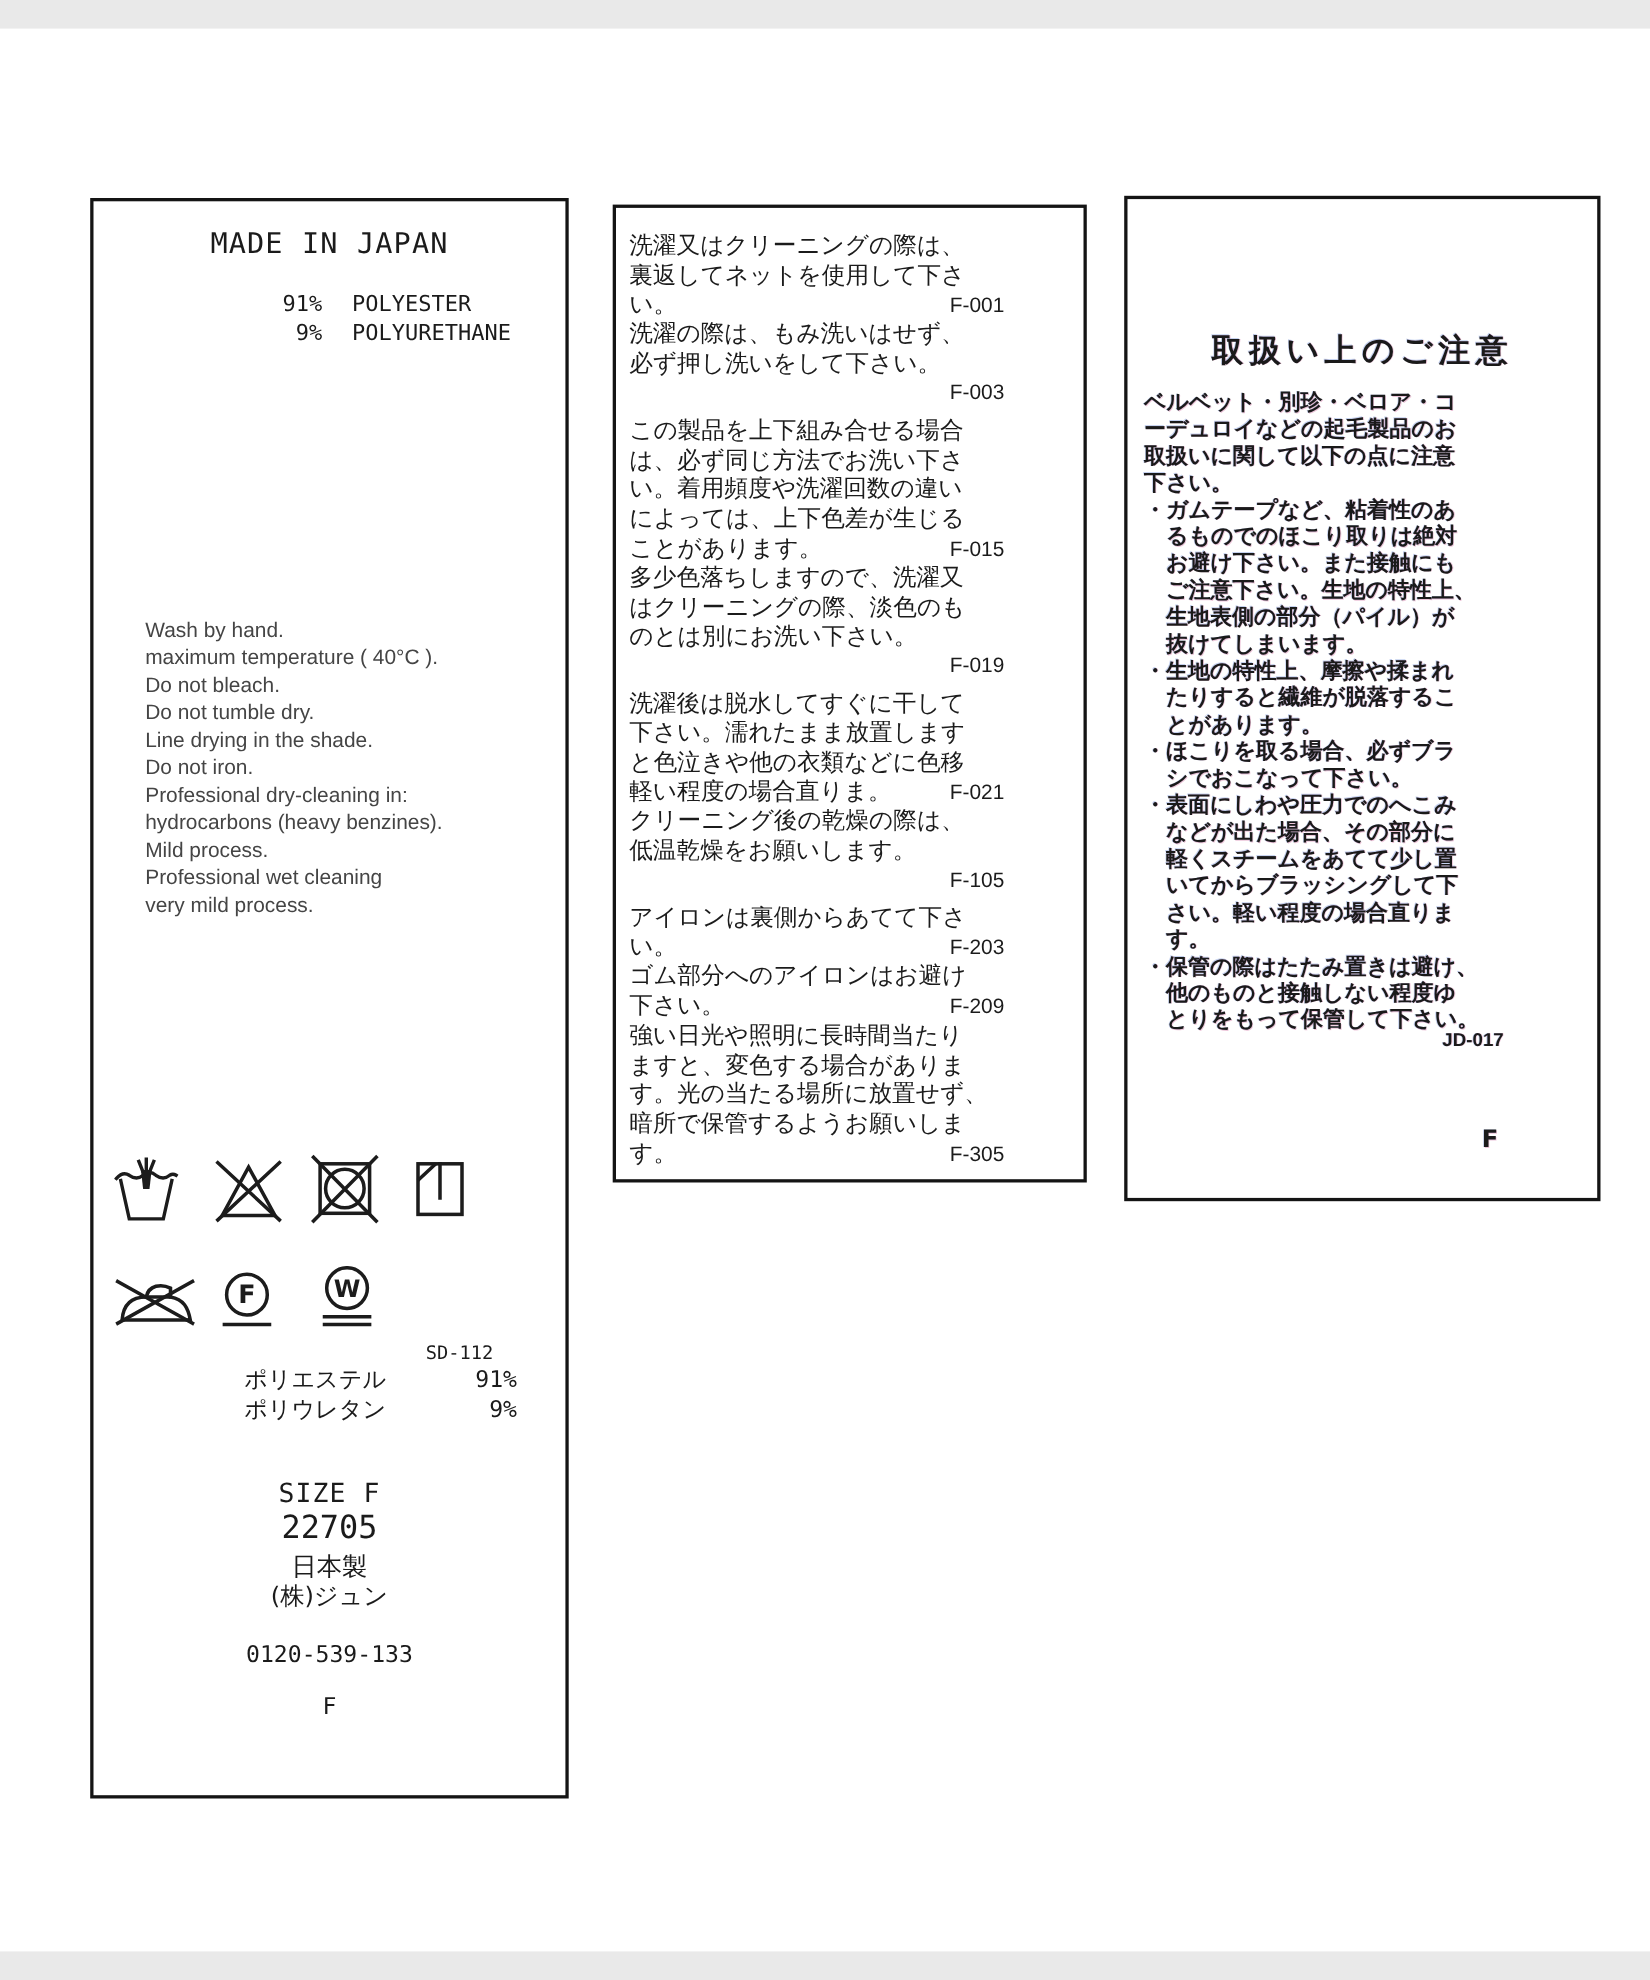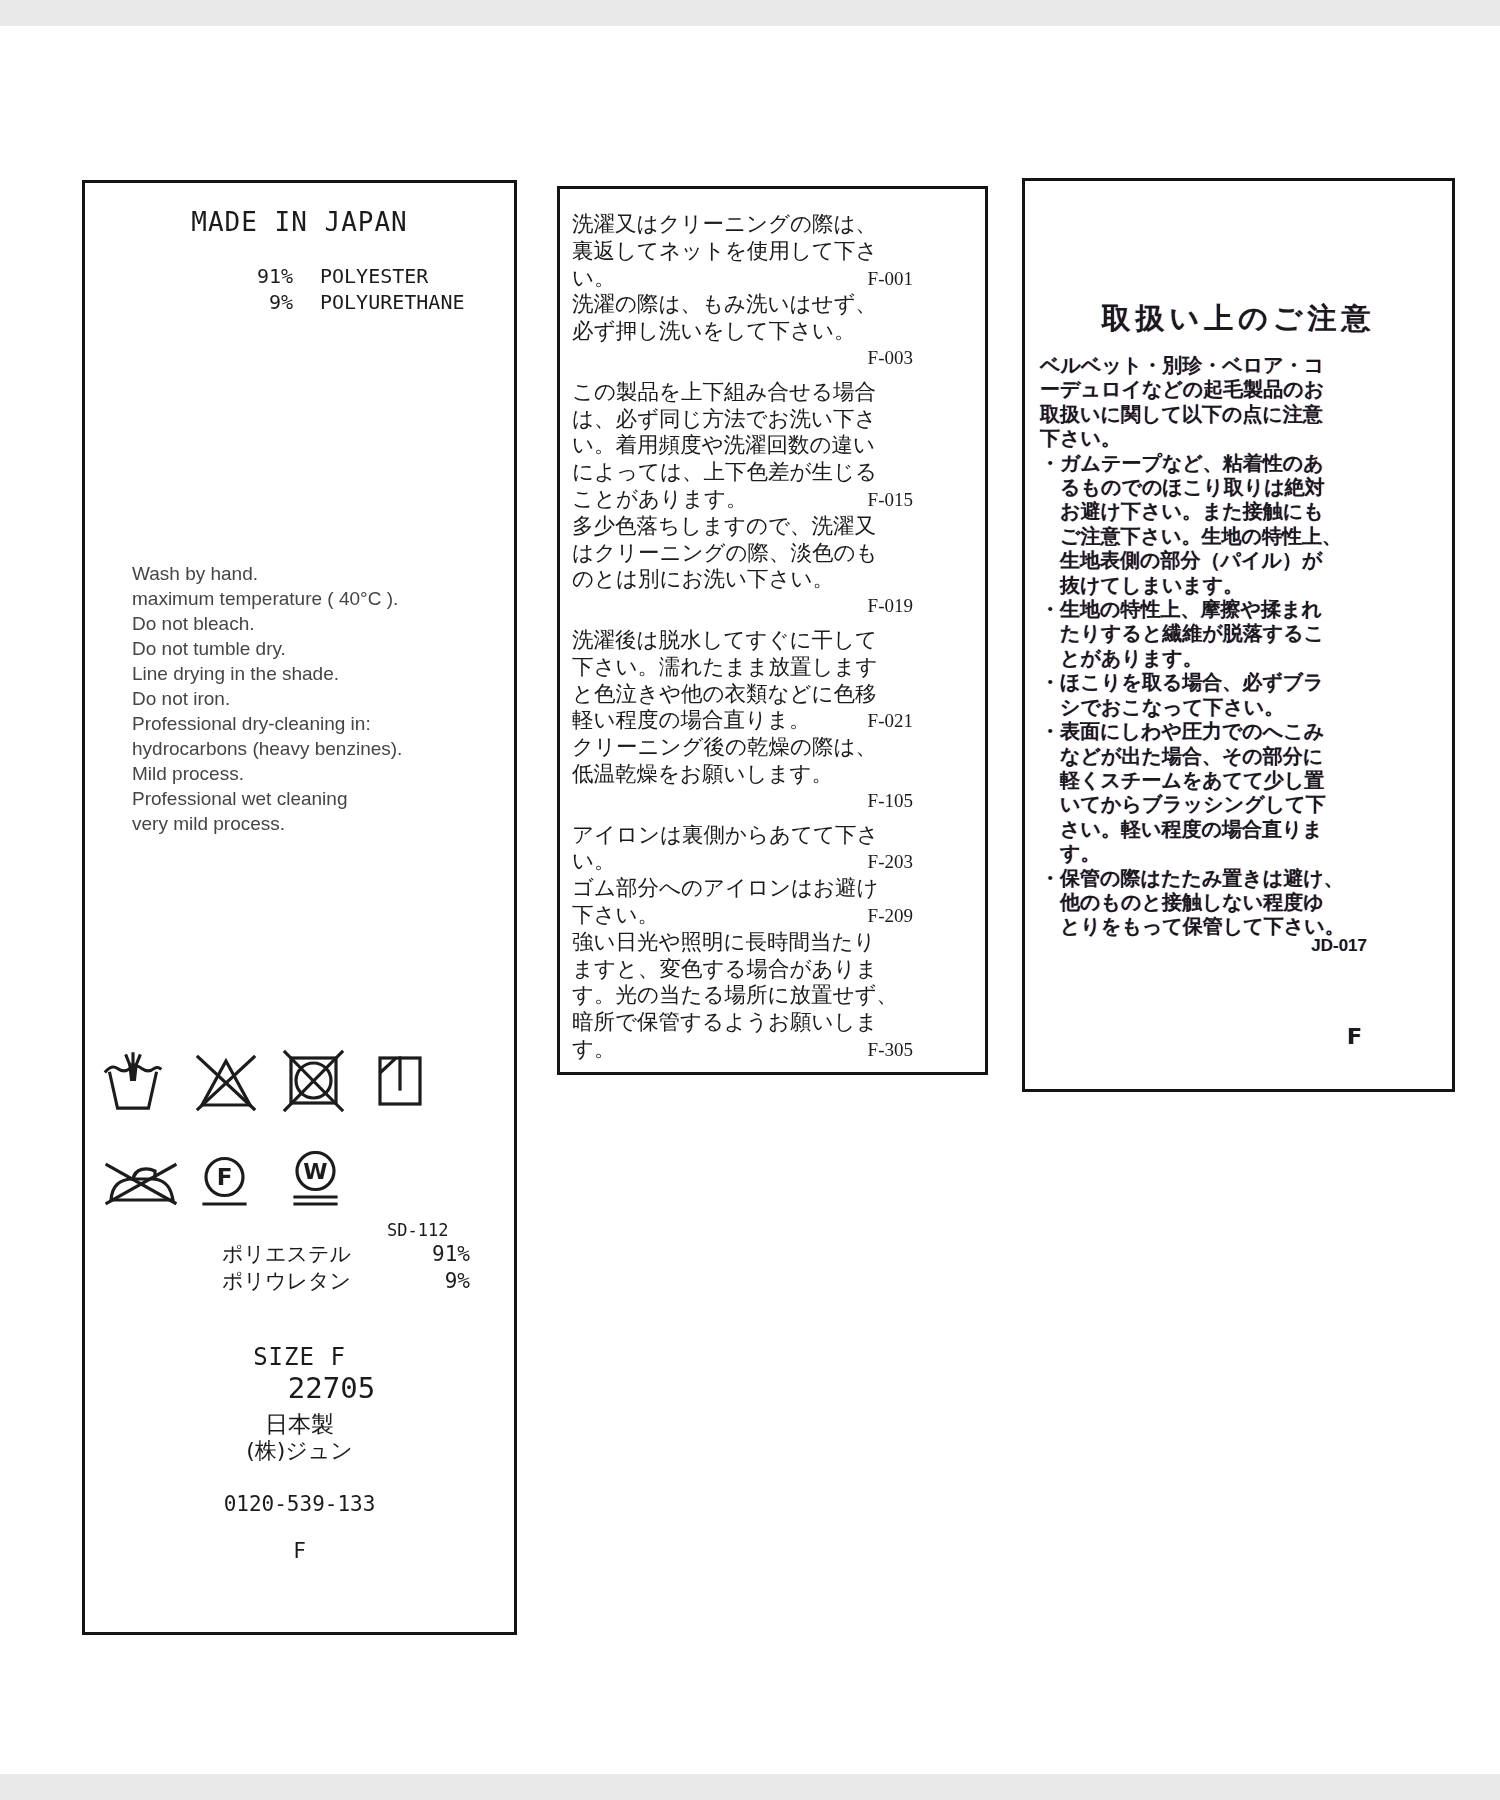--- a/index.html
+++ b/index.html
@@ -31,37 +31,37 @@
   #sym-row2{top:968px;}
   .sym{display:block;}
   .s-g2{margin-left:29px;} .s-g3{margin-left:22px;} .s-g4{margin-left:27px;}
   .s-gF{margin-left:19px;} .s-gW{margin-left:36px;}
   #sd-code{position:absolute;top:1037px;left:302px;font-family:"DejaVu Sans Mono",monospace;font-size:17px;}
   #comp-jp{position:absolute;top:1058px;left:137px;width:248px;font-size:21px;}
   .cjrow{display:flex;justify-content:space-between;height:27px;line-height:27px;}
   .cjpct{font-family:"DejaVu Sans Mono",monospace;}
   .lp-center{position:absolute;left:0;width:100%;text-align:center;}
   #size-label{top:1160px;font-family:"DejaVu Sans Mono",monospace;font-size:24px;letter-spacing:1px;}
-  #item-number{top:1188px;font-family:"DejaVu Sans Mono",monospace;font-size:29px;margin-left:32px;}
+  #item-number{top:1188px;font-family:"DejaVu Sans Mono",monospace;font-size:29px;}
   #origin{top:1226px;font-size:23px;}
   #company{top:1253px;font-size:22px;}
   #customer{top:1280px;font-size:23px;}
   #phone{top:1309px;font-family:"DejaVu Sans Mono",monospace;font-size:21px;}
   #size-mark-left{top:1356px;font-family:"DejaVu Sans Mono",monospace;font-size:21px;}
 
   svg .st{stroke:#1c1c1c;stroke-width:3.2;fill:none;stroke-linecap:square;}
   svg .fl{fill:#1c1c1c;stroke:none;}
   svg text{font-family:"DejaVu Sans",sans-serif;font-weight:bold;fill:#1c1c1c;}
 
   
   #mid-body{position:absolute;top:22px;left:12px;right:72px;}
   .mline{display:flex;justify-content:space-between;align-items:baseline;
          height:26.8px;line-height:26.8px;font-size:21.5px;white-space:pre;}
   .mline.gap{margin-top:7px;}
-  .mcode{font-family:Liberation Serif, serif;font-size:19px;}
+  .mcode{font-family:Liberation Sans, sans-serif;font-size:19px;}
 
   
   .fringe{text-shadow:0.7px 0.3px 0 rgba(185,45,120,0.28), -0.7px -0.3px 0 rgba(45,90,195,0.28);}
   #rp-title{position:absolute;top:118px;left:0;width:100%;text-align:center;
             font-size:29px;font-weight:bold;letter-spacing:5px;color:#1a1a1a;}
   #rp-body{position:absolute;top:172px;left:15px;right:10px;
            font-size:20px;font-weight:bold;line-height:24.4px;color:#1a1a1a;}
   .rp-line{white-space:pre;}
   #rp-code{position:absolute;top:755px;right:85px;
            font-family:Liberation Sans, sans-serif;font-size:17px;font-weight:bold;}

